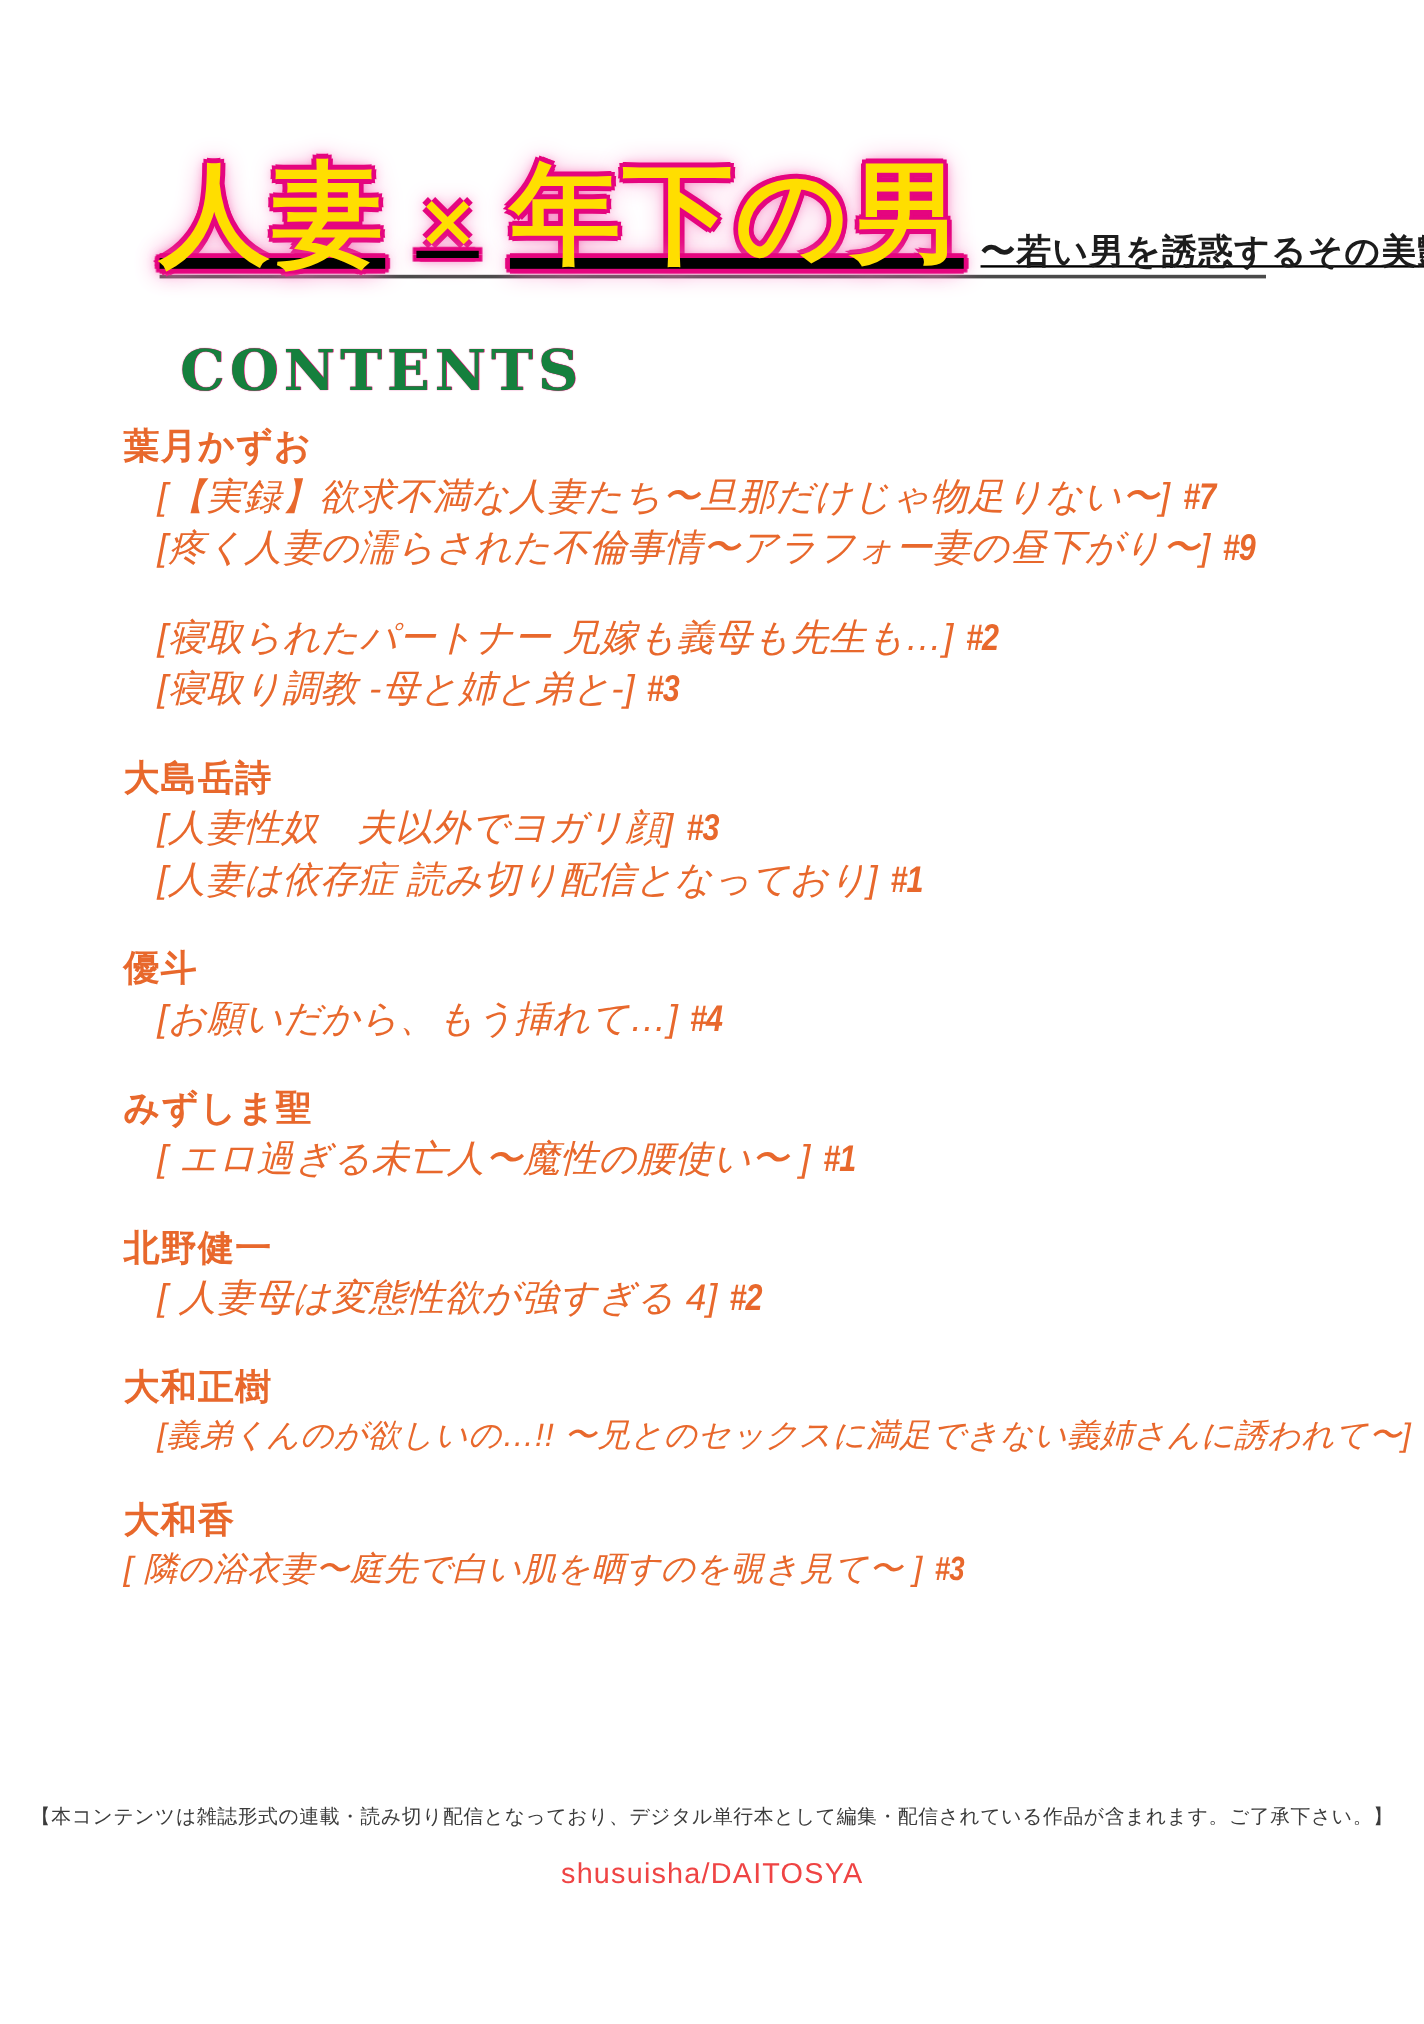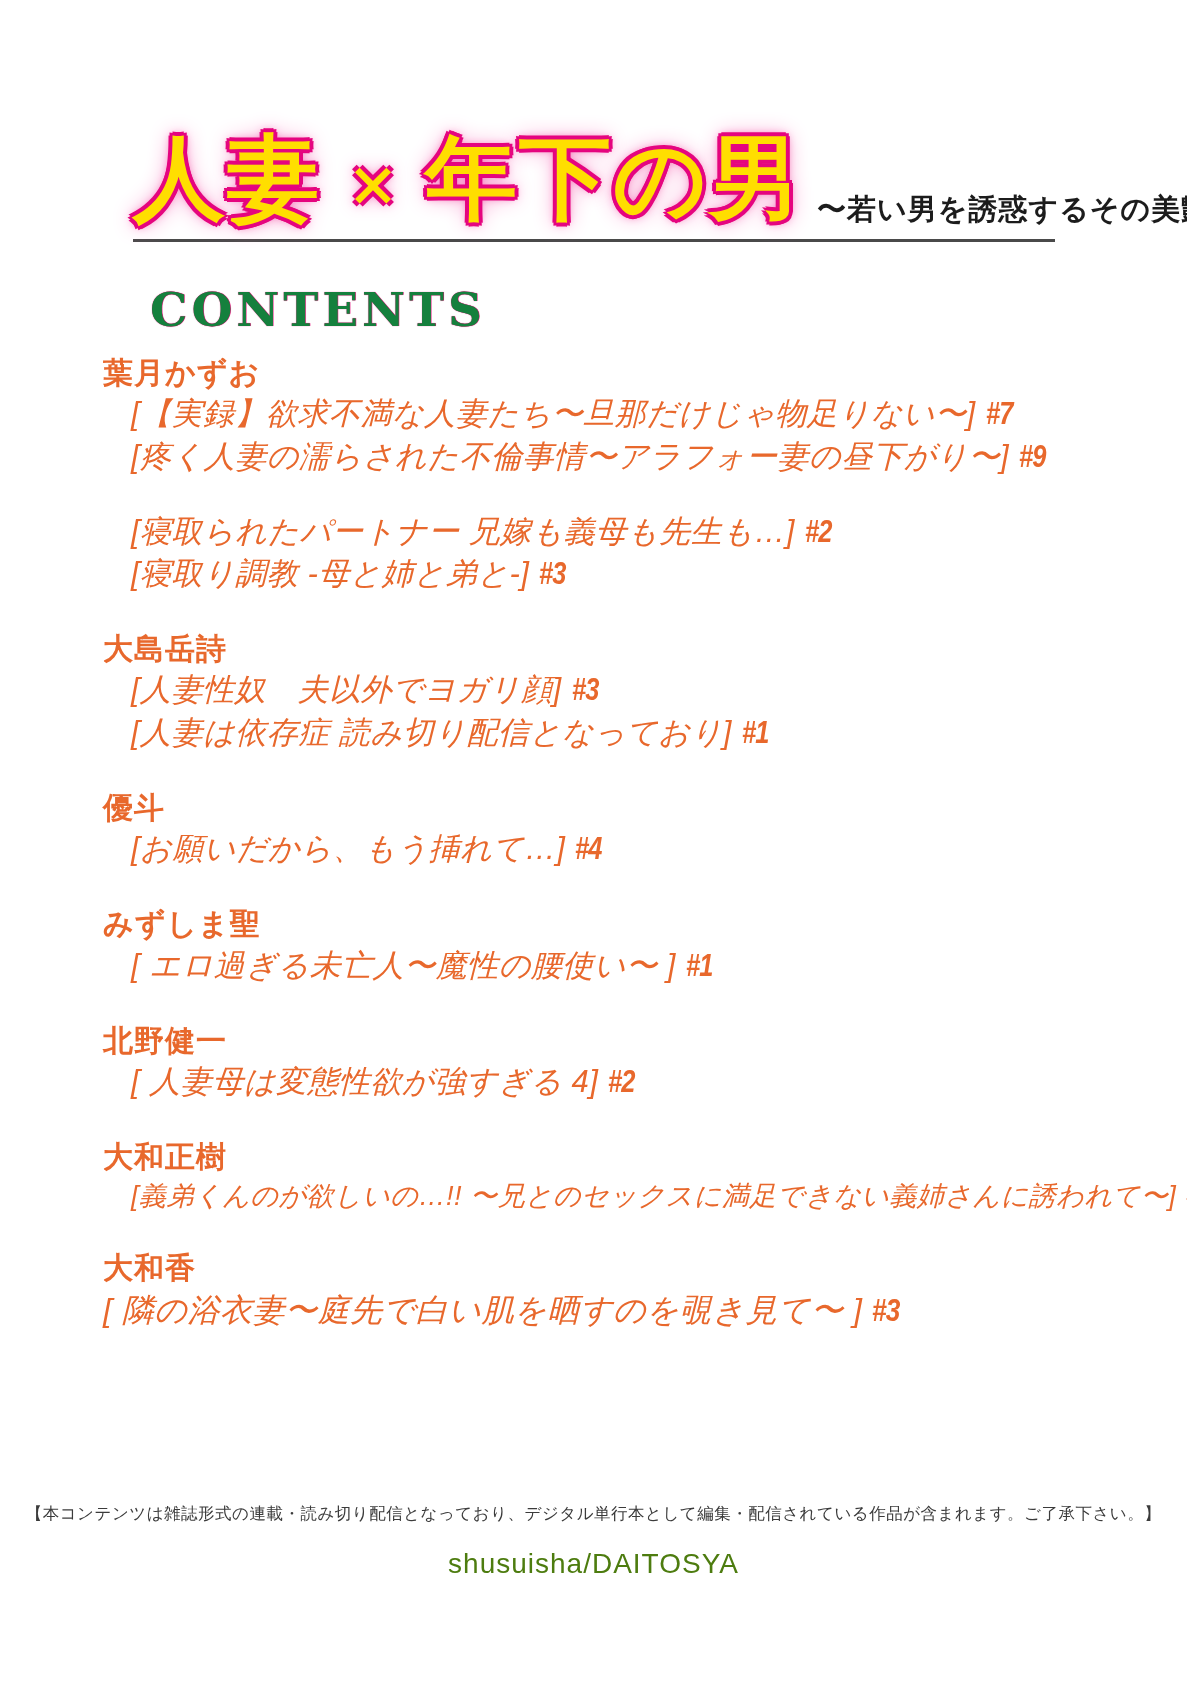--- a/index.html
+++ b/index.html
@@ -7,21 +7,22 @@
     position:relative;
     width:1187px;height:1687px;
     background:#ffffff;
     overflow:hidden;
     font-family:"Liberation Sans",sans-serif;
   }
   
   .header{
     position:absolute;left:133px;top:128px;width:922px;
     border-bottom:3px solid #4a4a4a;
-    padding-bottom:10px;
+    padding-bottom:0;
+    text-decoration:underline;
   }
   .logo-row{
     display:flex;align-items:flex-end;
     white-space:nowrap;
   }
   .logo-main{
     font-family:"DejaVu Serif","Liberation Serif",serif;
     font-weight:bold;
     font-size:92px;line-height:1.1;
     color:#ffde00;
@@ -70,40 +71,40 @@
     letter-spacing:1px;
   }
   .toc-entry{
     font-size:31px;line-height:1.36;
     padding-left:28px;
     letter-spacing:0.5px;
     white-space:nowrap;
     font-style:italic;
   }
   .toc-entry.small{font-size:27px;}
-  .toc-entry.noindent{padding-left:0;font-size:32px;}
+  .toc-entry.noindent{padding-left:0;font-size:28px;}
   .toc-num{
     display:inline-block;
     transform:scaleX(0.82);
     transform-origin:left center;
     margin-left:10px;
     font-weight:bold;
     letter-spacing:-1px;
   }
   
   .footer-disclaimer{
     position:absolute;left:0;top:1503px;width:100%;
     text-align:center;
     font-size:16.5px;color:#3b3b3b;
     letter-spacing:0.5px;
   }
   .footer-publisher{
     position:absolute;left:0;top:1548px;width:100%;
     text-align:center;
-    font-size:28px;color:#4d7c0f;
+    font-size:24px;color:#ef4444;
     letter-spacing:1px;
   }
 </style>
 </head>
 <body>
 
 <div class="page">
 
   <div class="header">
     <div class="logo-row">

